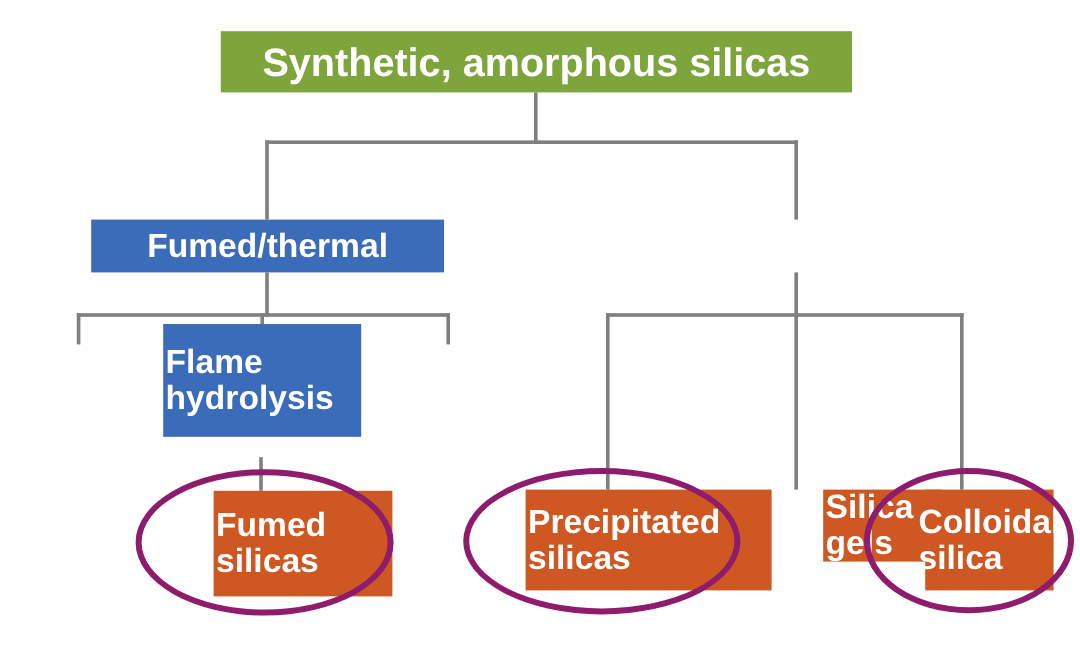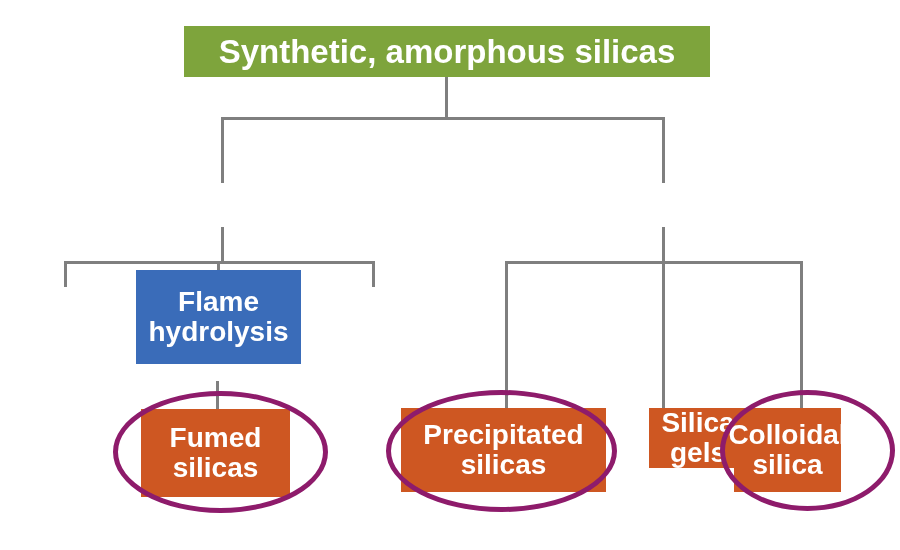--- a/index.html
+++ b/index.html
@@ -14,29 +14,29 @@
   }
   .line {
     position: absolute;
     background: var(--connector-gray, #7f7f7f);
   }
   .node {
     position: absolute;
     display: flex;
     align-items: center;
     justify-content: center;
-    text-align: center;
+    text-align: left;
     color: var(--text-white, #ffffff);
     font-weight: bold;
     line-height: 1.08;
     padding: 2px;
   }
   .node.green { background: var(--root-green, #7EA43C); font-size: 33px; }
   .node.blue  { background: var(--node-blue, #3A6CB9); font-size: 28px; }
-  .node.orange{ background: var(--node-orange, #CE5722); font-size: 28px; }
+  .node.orange{ background: var(--node-orange, #CE5722); font-size: 28px; margin-left: 37px; }
   .ellipse {
     position: absolute;
     border: 5px solid var(--ellipse-purple, #8E1B6B);
     border-radius: 50%;
     background: transparent;
     pointer-events: none;
   }
 </style>
 </head>
 <body>
@@ -58,20 +58,23 @@
   <div class="line" style="left:662px; top:227px; width:3px;   height:37px"></div>
   <div class="line" style="left:505px; top:261px; width:298px; height:3px"></div>
   <div class="line" style="left:505px; top:261px; width:3px;   height:147px"></div>
   <div class="line" style="left:662px; top:261px; width:3px;   height:147px"></div>
   <div class="line" style="left:800px; top:261px; width:3px;   height:147px"></div>
 
   <div class="node green" style="left:184px; top:26px; width:526px; height:51px">
     <span>Synthetic, amorphous silicas</span>
   </div>
 
+  <div class="node blue" style="left:76px; top:183px; width:294px; height:44px">
+    <span>Fumed/thermal</span>
+  </div>
 
 
 
   <div class="node blue" style="left:136px; top:270px; width:165px; height:94px">
     <span>Flame hydrolysis</span>
   </div>
 
 
   <div class="node orange" style="left:141px; top:409px; width:149px; height:88px">
     <span>Fumed silicas</span>

